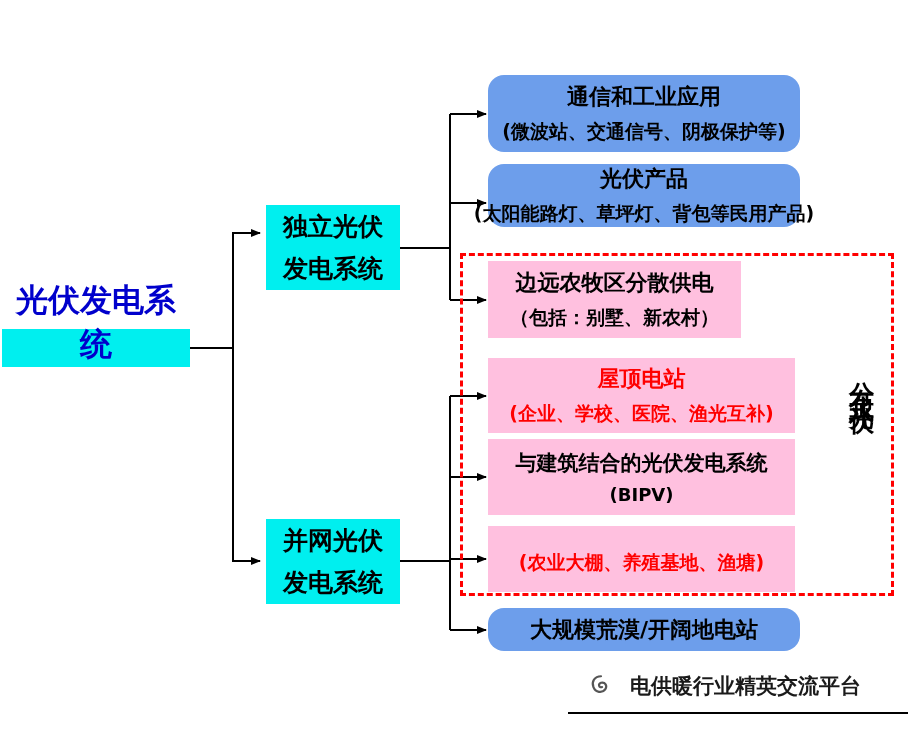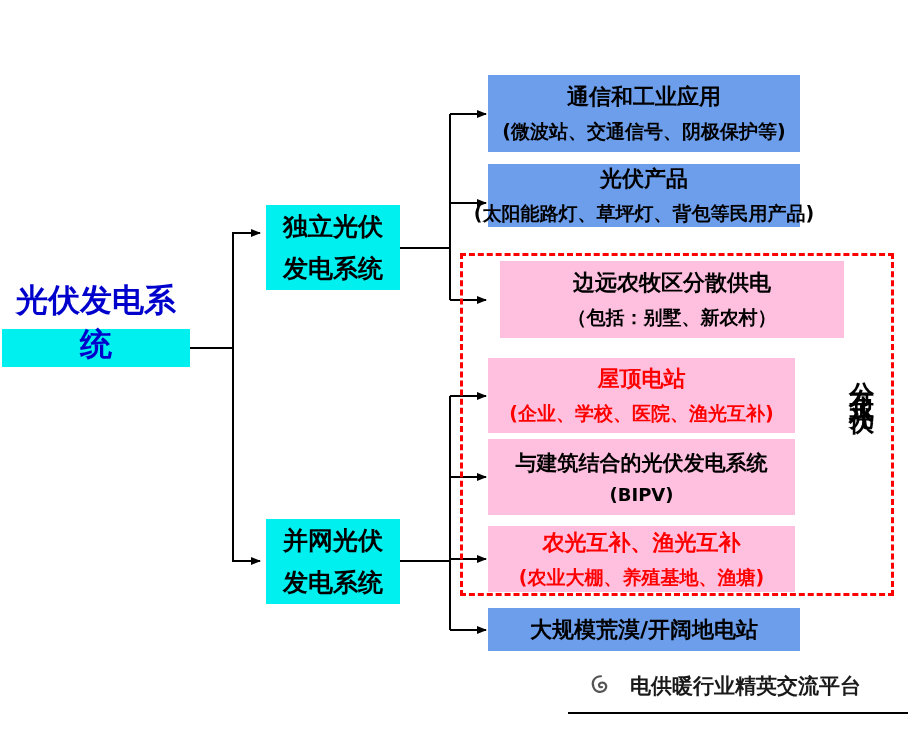--- a/index.html
+++ b/index.html
@@ -8,21 +8,21 @@
   }
   html,body{margin:0;padding:0;background:#ffffff;}
   body{font-family:"DejaVu Sans","Liberation Sans",sans-serif;}
   .canvas{position:relative;width:914px;height:729px;background:#fff;overflow:hidden;}
   .connectors{position:absolute;left:0;top:0;width:914px;height:729px;}
   .node{position:absolute;display:flex;flex-direction:column;align-items:center;justify-content:center;
         font-weight:bold;text-align:center;box-sizing:border-box;}
   .root{background:var(--cyan);color:var(--navy);font-size:32px;justify-content:flex-end;}
   .branch{background:var(--cyan);color:var(--black);font-size:25px;line-height:1.65;}
   .leaf{color:var(--black);}
-  .leaf.blue{background:var(--blue);}
+  .leaf.blue{background:var(--blue);border-radius:16px;}
   .leaf.pink{background:var(--pink);}
   .leaf-title{font-size:22px;font-weight:bold;}
   .leaf-sub{font-size:19px;font-weight:bold;margin-top:7px;white-space:nowrap;}
   .leaf.red .leaf-title,.leaf.red .leaf-sub{color:var(--red);}
   .leaf.bipv .leaf-title{font-size:21px;}
   .leaf.bipv .leaf-sub{font-size:18px;}
   .group-frame{position:absolute;left:460px;top:253px;width:434px;height:343px;
         border:3px dashed var(--red);box-sizing:border-box;}
   .group-label{position:absolute;left:845px;top:362px;writing-mode:vertical-rl;text-orientation:upright;
         font-size:25px;font-weight:bold;color:var(--black);letter-spacing:7px;}
@@ -77,37 +77,36 @@
   <div class="node leaf blue" style="left:488px;top:75px;width:312px;height:77px">
     <div class="leaf-title">通信和工业应用</div>
     <div class="leaf-sub">(微波站、交通信号、阴极保护等)</div>
   </div>
 
   <div class="node leaf blue" style="left:488px;top:164px;width:312px;height:63px">
     <div class="leaf-title">光伏产品</div>
     <div class="leaf-sub">(太阳能路灯、草坪灯、背包等民用产品)</div>
   </div>
 
-  <div class="node leaf pink" style="left:500px;top:261px;width:344px;height:77px">
+  <div class="node leaf pink" style="left:488px;top:261px;width:253px;height:77px">
     <div class="leaf-title">边远农牧区分散供电</div>
     <div class="leaf-sub">（包括：别墅、新农村）</div>
   </div>
 
   <div class="node leaf pink red" style="left:488px;top:358px;width:307px;height:75px">
     <div class="leaf-title">屋顶电站</div>
     <div class="leaf-sub">(企业、学校、医院、渔光互补)</div>
   </div>
 
   <div class="node leaf pink bipv" style="left:488px;top:439px;width:307px;height:76px">
     <div class="leaf-title">与建筑结合的光伏发电系统</div>
     <div class="leaf-sub">(BIPV)</div>
   </div>
 
   <div class="node leaf pink red" style="left:488px;top:526px;width:307px;height:66px">
-    <div class="leaf-title">农光互补、渔光互补</div>
     <div class="leaf-sub">(农业大棚、养殖基地、渔塘)</div>
   </div>
 
   <div class="node leaf blue" style="left:488px;top:608px;width:312px;height:43px">
     <div class="leaf-title">大规模荒漠/开阔地电站</div>
   </div>
 
   <div class="watermark">
     <svg class="logo" viewBox="0 0 24 24">
       <path d="M12 3 C6 3 3 8 5 13 C7 18 13 19 16 15 C18 12 16 8 12 9 C9 10 10 14 13 13" stroke="#555" fill="none" stroke-width="2" stroke-linecap="round"></path>

